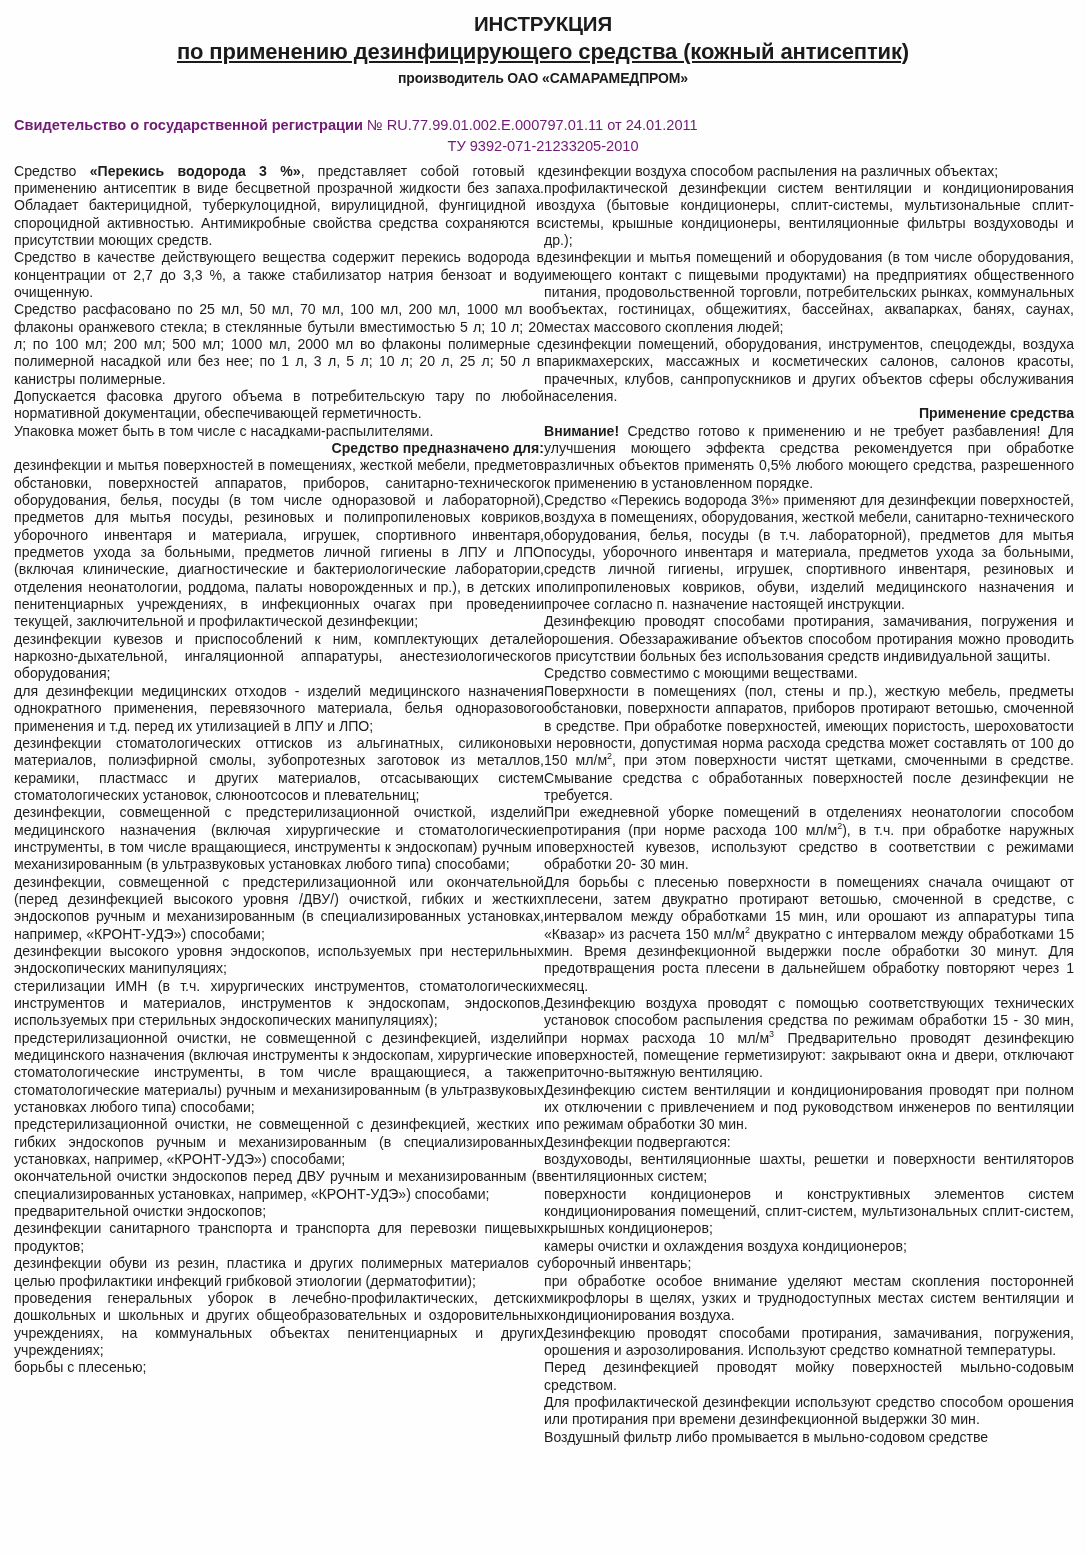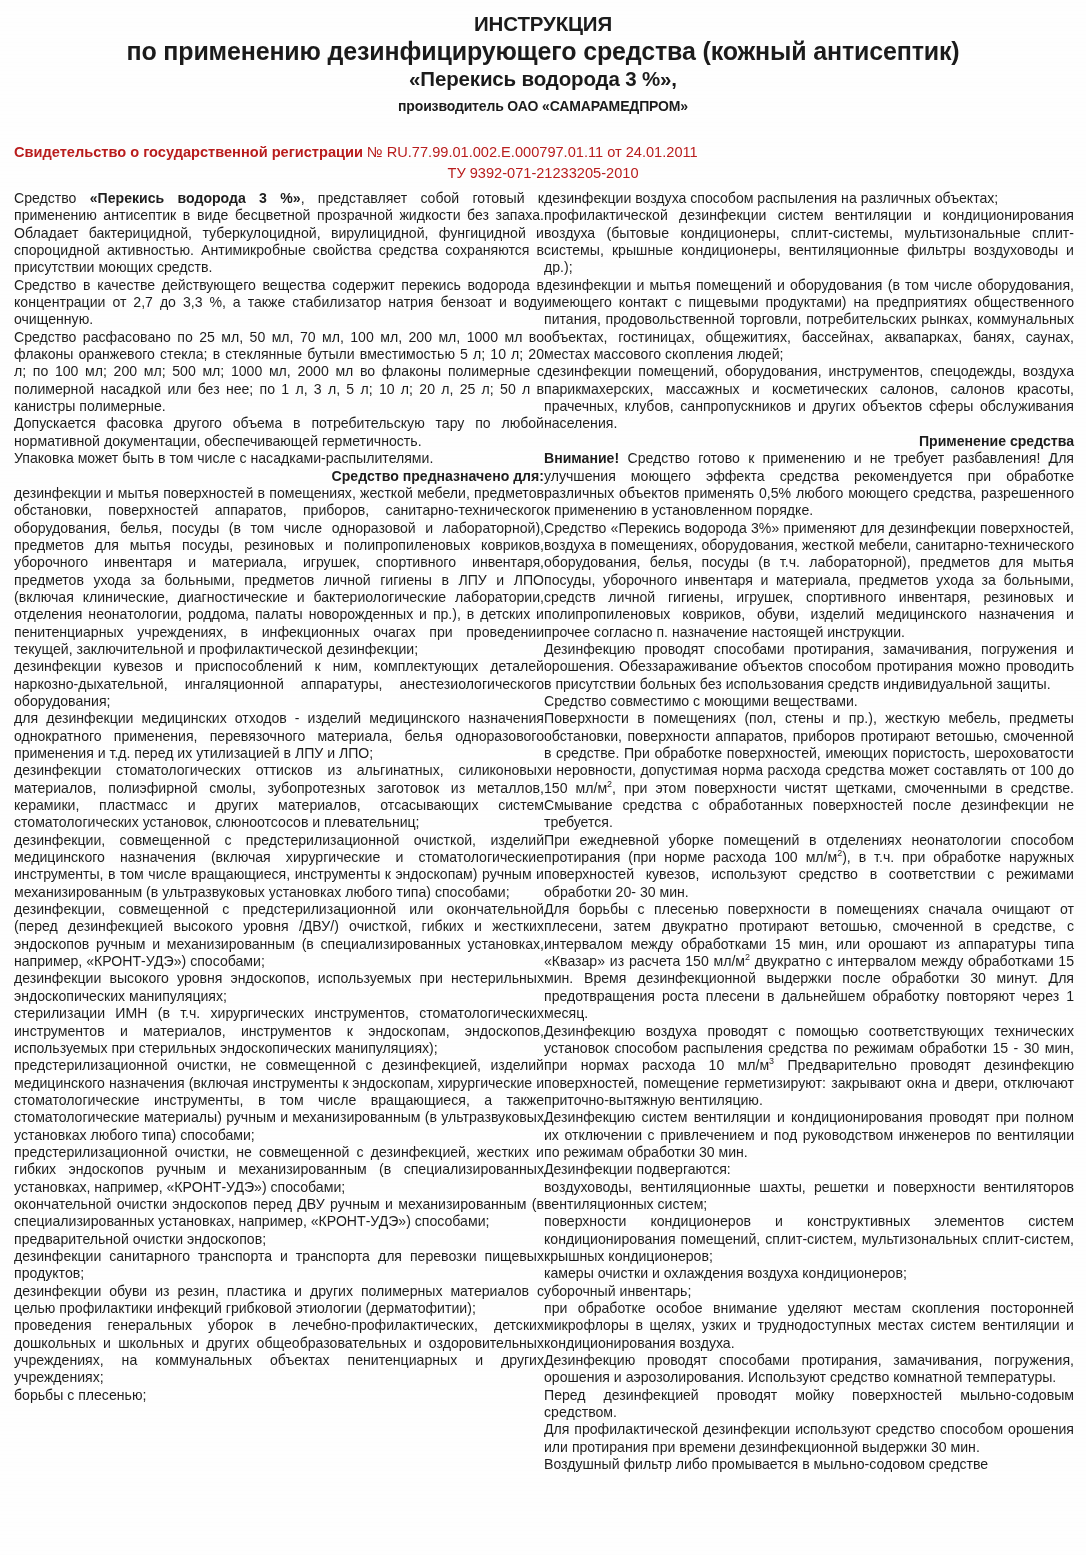--- a/index.html
+++ b/index.html
@@ -26,31 +26,31 @@
   }
   .title-line {
     font-weight: bold;
     font-size: 20.5px;
     line-height: 27.5px;
     letter-spacing: -0.15px;
     color: #1b1b1b;
     white-space: nowrap;
   }
   .title-line.l1 { font-size: 20.5px; text-align: center; }
-  .title-line.l2 { font-size: 25px; }
+  .title-line.l2 { font-size: 22px; text-decoration: underline; }
   .title-line.l3 { font-size: 20.5px; }
   .title-line.l4 { font-size: 14px; }
 
   
   .reg-block {
     margin-top: 22px;
     padding: 0 14px;
     font-size: 14.6px;
     line-height: 21px;
-    color: #b91c1c;
+    color: #701a75;
   }
   .reg-line-1 { white-space: nowrap; }
   .reg-line-1 .reg-strong { font-weight: bold; }
   .reg-line-2 { white-space: nowrap; text-align: center; }
 
   
   .columns {
     display: flex;
     gap: 0;
     padding: 6px 14px 0 14px;
@@ -94,21 +94,20 @@
   }
 </style>
 </head>
 <body>
 
 <div class="page">
 
   <div class="title-block">
     <div class="title-line l1">ИНСТРУКЦИЯ</div>
     <div class="title-line l2">по применению дезинфицирующего средства (кожный антисептик)</div>
-    <div class="title-line l3">«Перекись водорода 3 %»,</div>
     <div class="title-line l4">производитель ОАО «САМАРАМЕДПРОМ»</div>
   </div>
 
   <div class="reg-block">
     <div class="reg-line-1"><span class="reg-strong">Свидетельство о государственной регистрации</span> <span>№ RU.77.99.01.002.Е.000797.01.11 от 24.01.2011</span></div>
     <div class="reg-line-2">ТУ 9392-071-21233205-2010</div>
   </div>
 
   <div class="columns">
 

